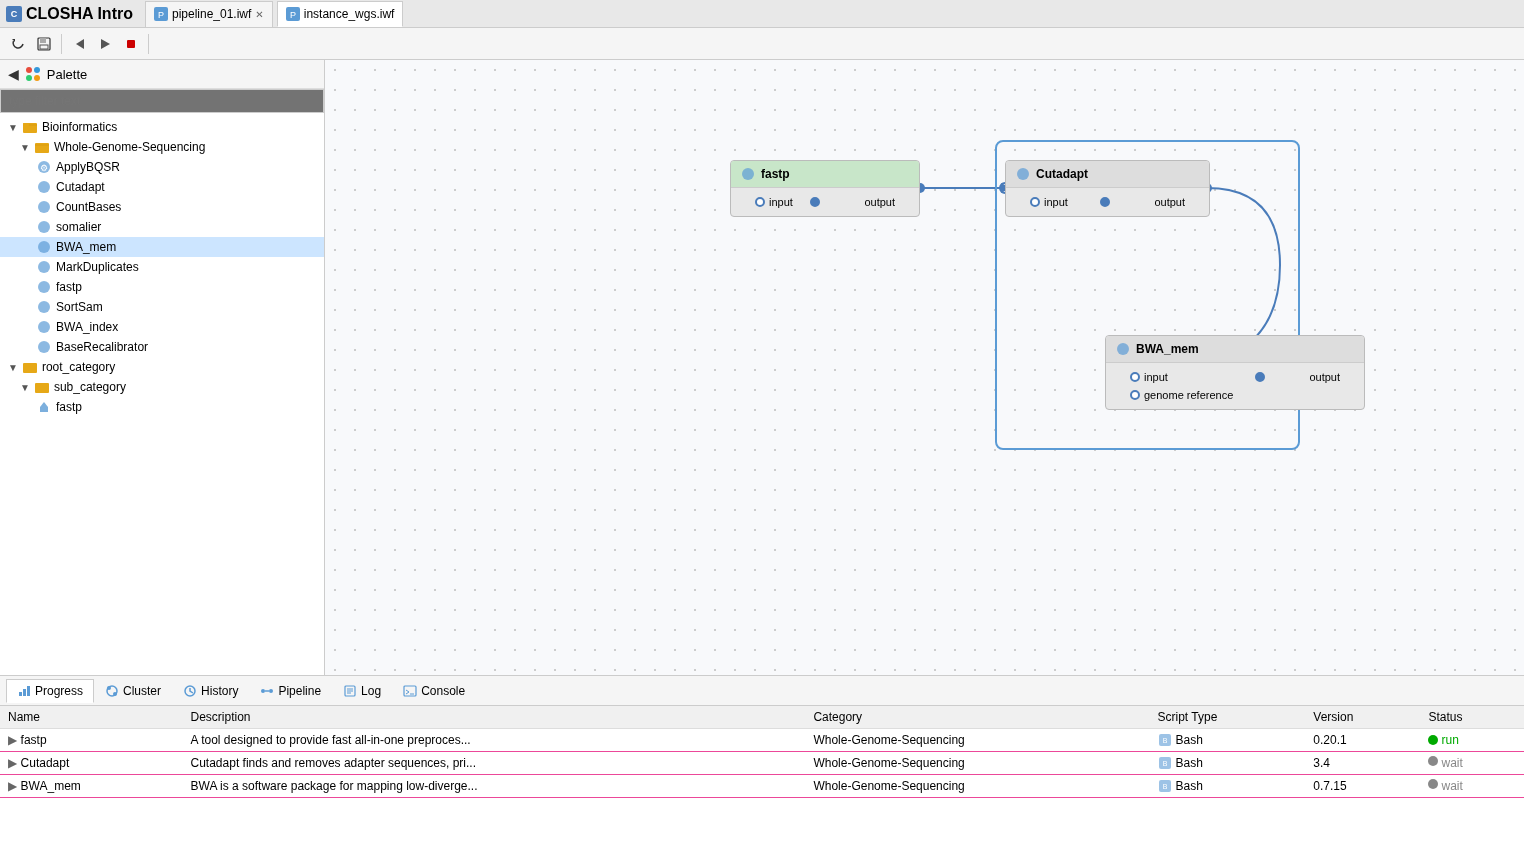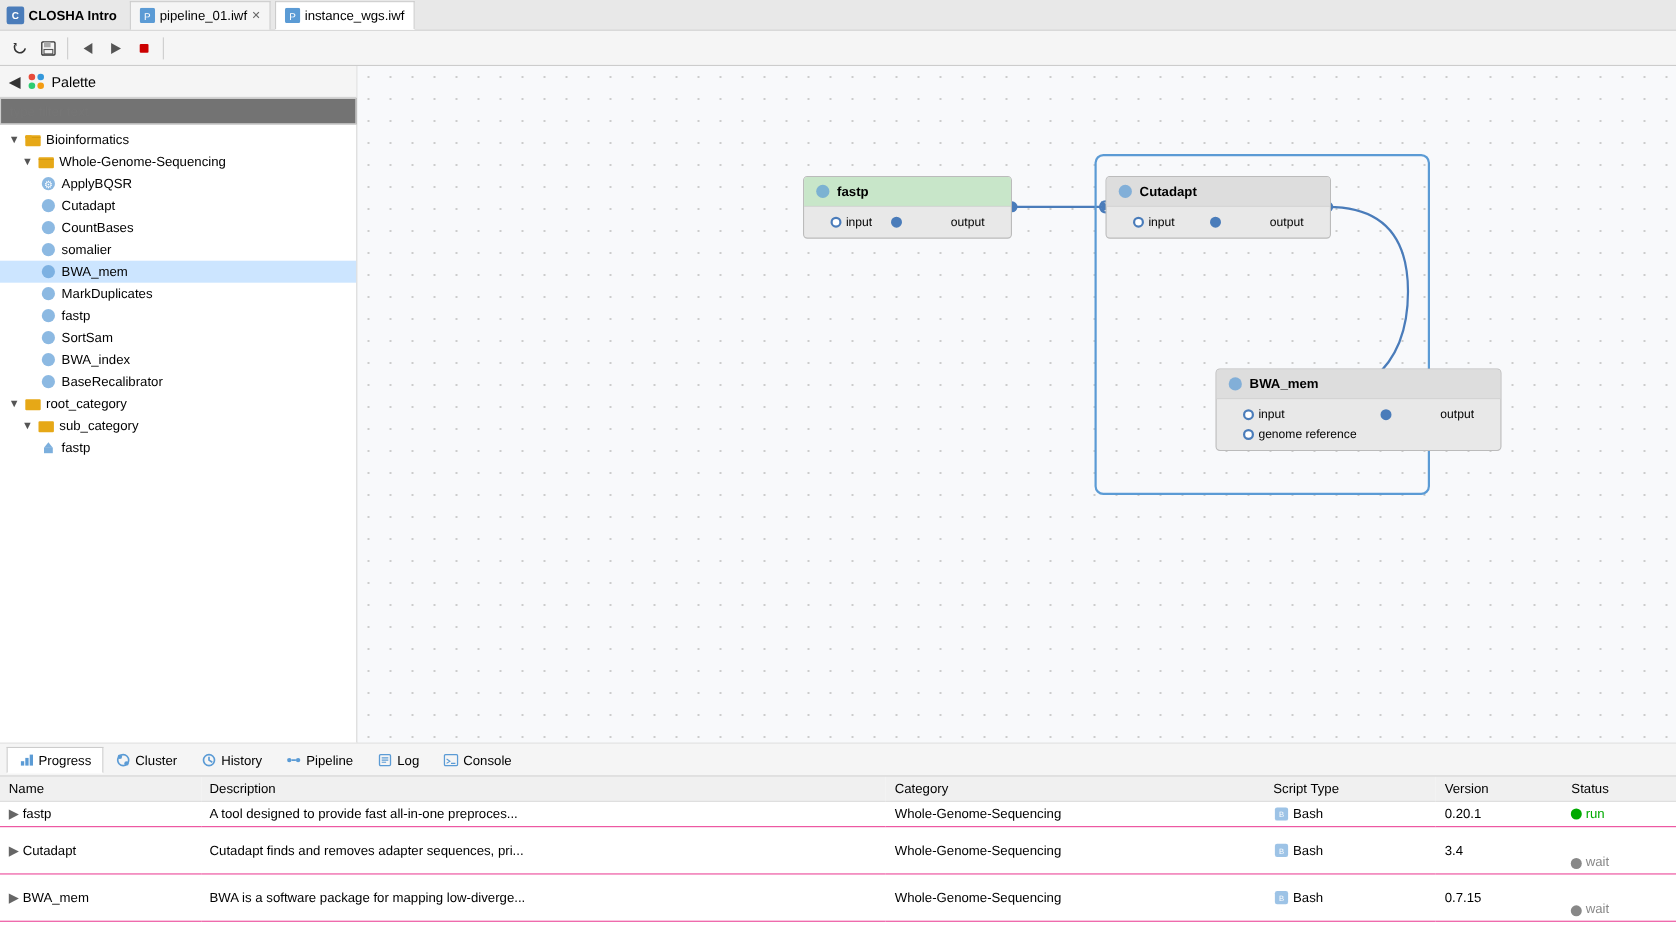--- a/index.html
+++ b/index.html
@@ -126,33 +126,33 @@
     
     table { width: 100%; border-collapse: collapse; font-size: 12px; }
     th {
       text-align: left; padding: 4px 8px;
       background: #f0f0f0; border-bottom: 1px solid #ddd;
       font-weight: normal; white-space: nowrap;
     }
     td { padding: 4px 8px; border-bottom: 1px solid #ec4899; white-space: nowrap; }
     .row-expander { color: #666; cursor: pointer; }
     .status-run { color: #00aa00; display: flex; align-items: center; gap: 3px; }
-    .status-wait { color: #888; display: flex; align-items: flex-end; gap: 3px; margin-top: 20px; }
+    .status-wait { color: #888; display: flex; align-items: flex-start; gap: 3px; }
     .status-dot-green { width: 10px; height: 10px; border-radius: 50%; background: #00aa00; flex-shrink: 0; }
     .status-dot-gray { width: 10px; height: 10px; border-radius: 50%; background: #888; flex-shrink: 0; }
     .script-type-cell { display: flex; align-items: center; gap: 4px; }
   </style>
 </head>
 <body>
 
 <div class="title-bar">
   <div class="title-bar-icon">
     <span>C</span>
   </div>
-  <span style="font-size:12px;font-weight:bold;margin-right:8px;">CLOSHA Intro</span>
+  <span style="font-size:16px;font-weight:bold;margin-right:8px;">CLOSHA Intro</span>
   <div class="tab">
     <svg width="14" height="14">
         <rect width="14" height="14" rx="2" fill="#5b9bd5"></rect>
         <text x="7" y="11" text-anchor="middle" font-size="9" fill="white">P</text>
       </svg>
     <span>pipeline_01.iwf</span>
     <span class="tab-close">✕</span>
   </div>
   <div class="tab active">
     <svg width="14" height="14">

